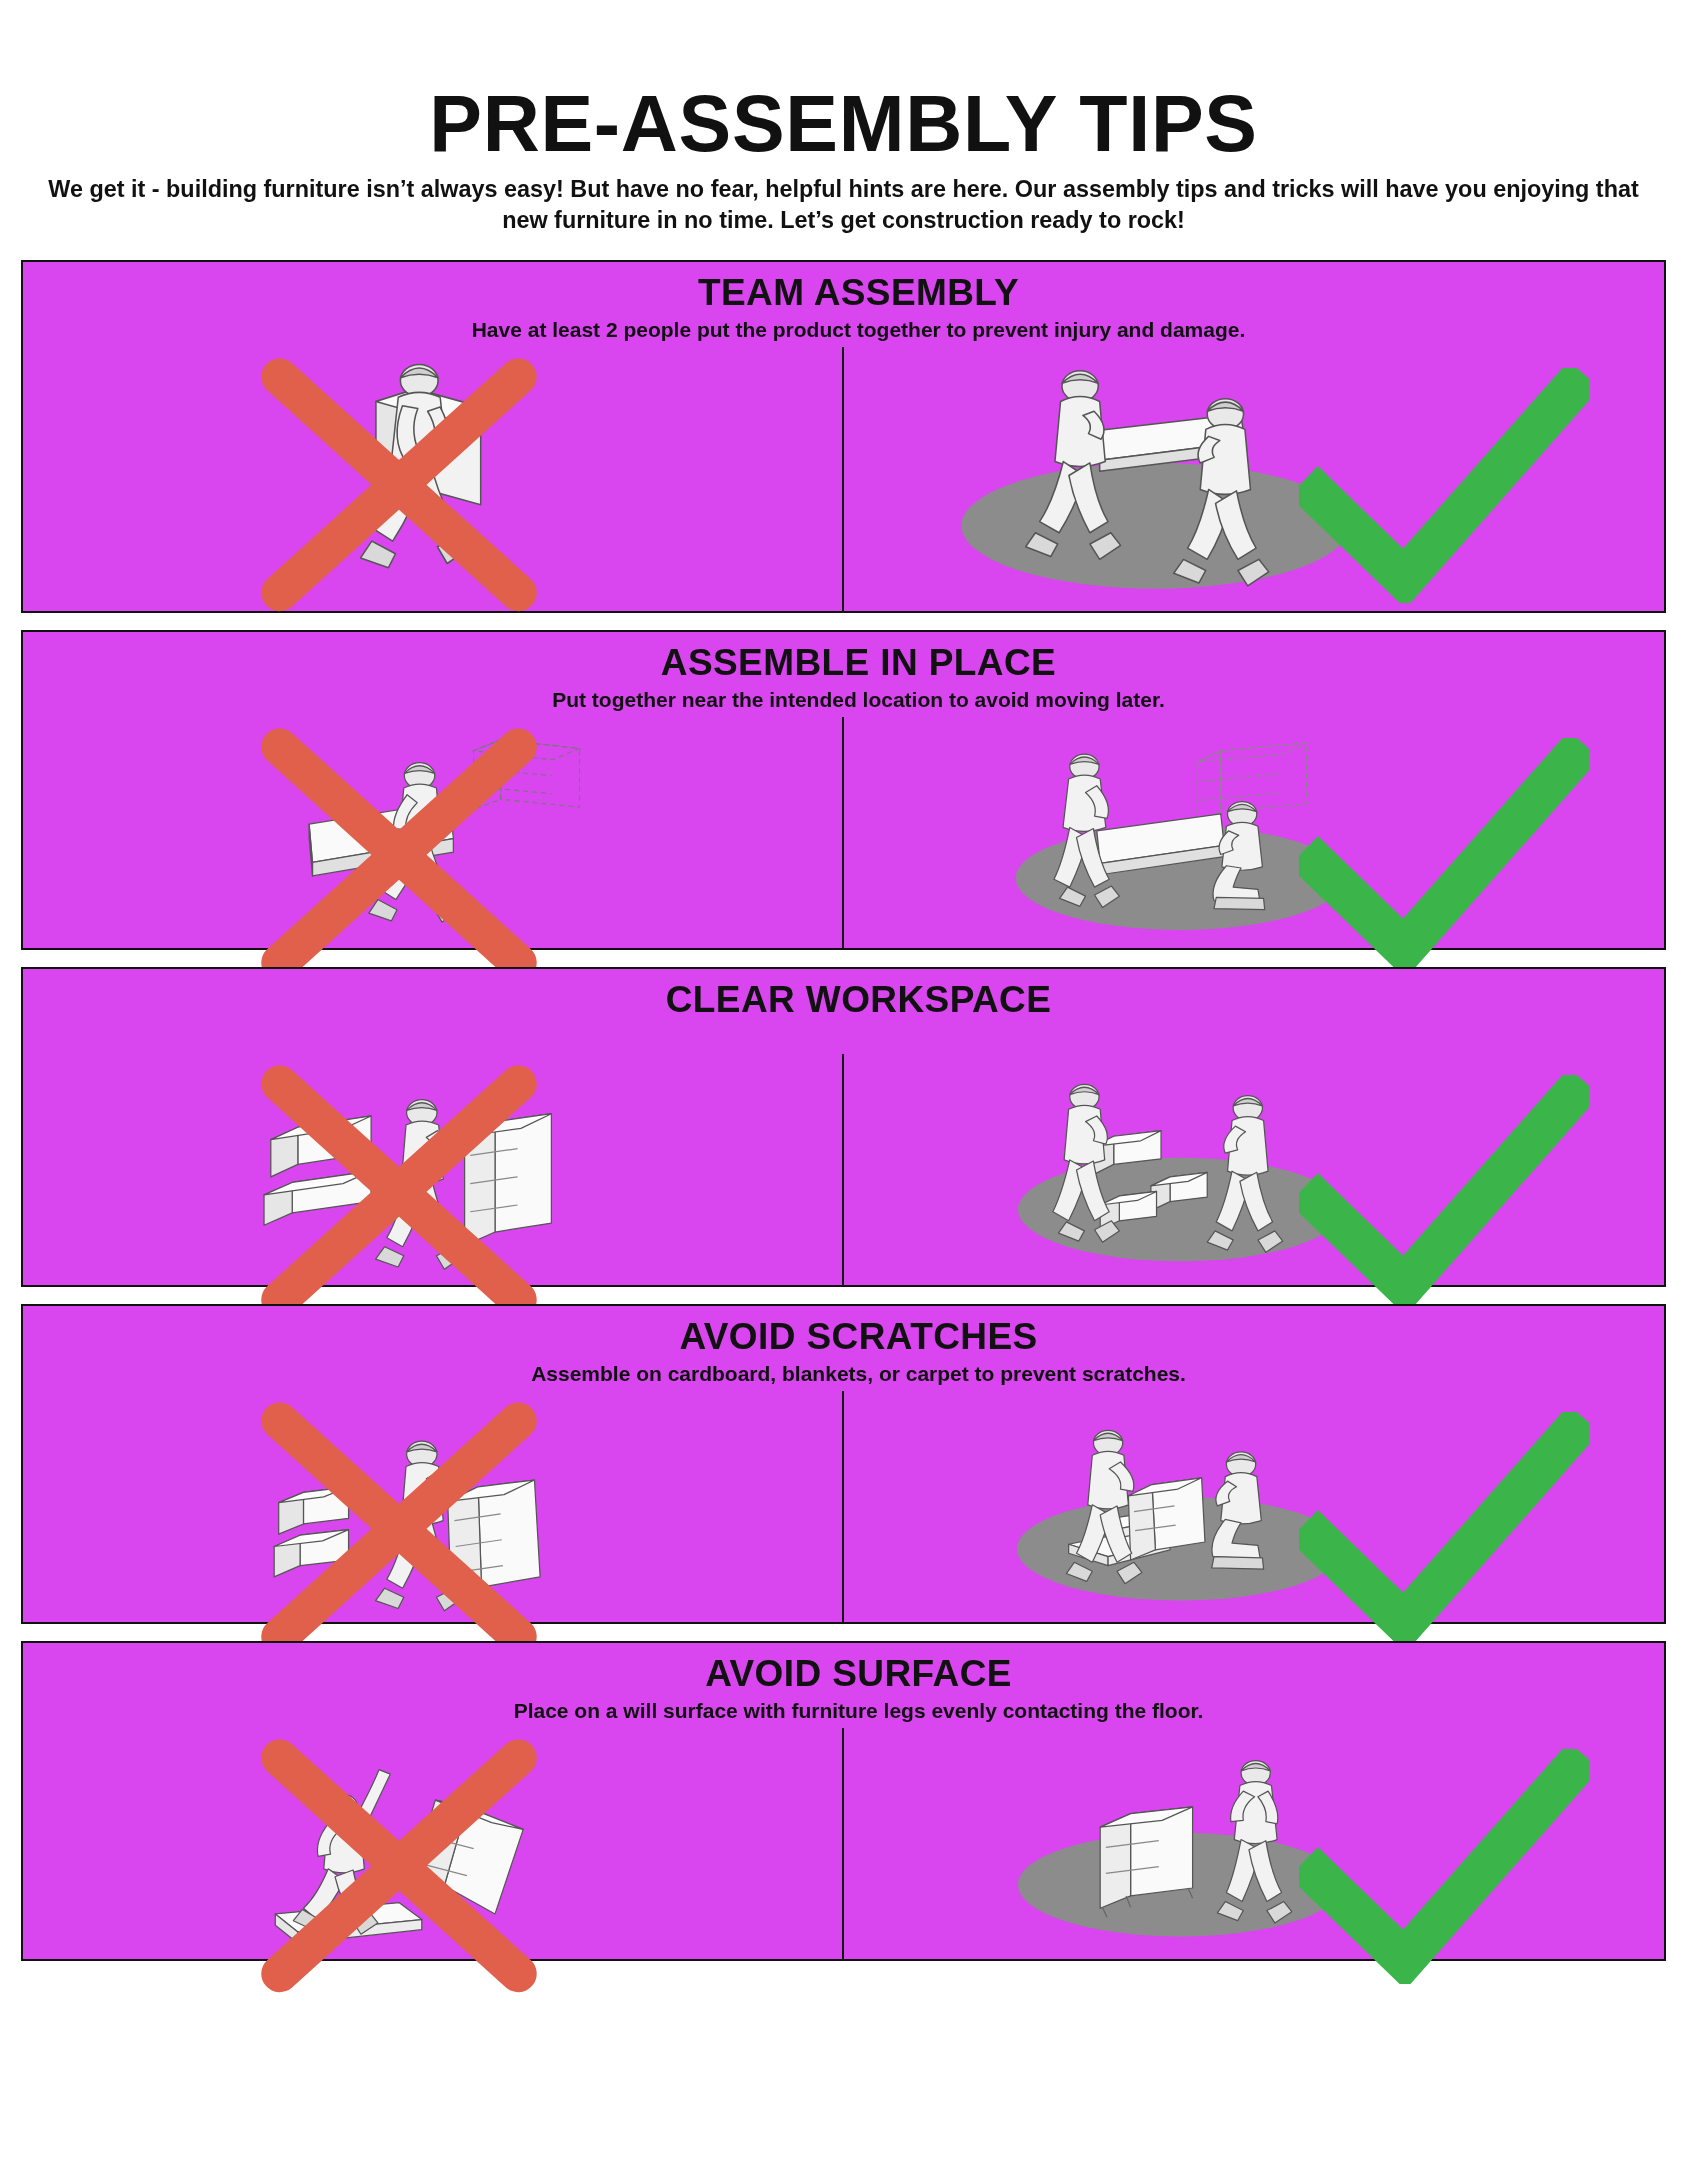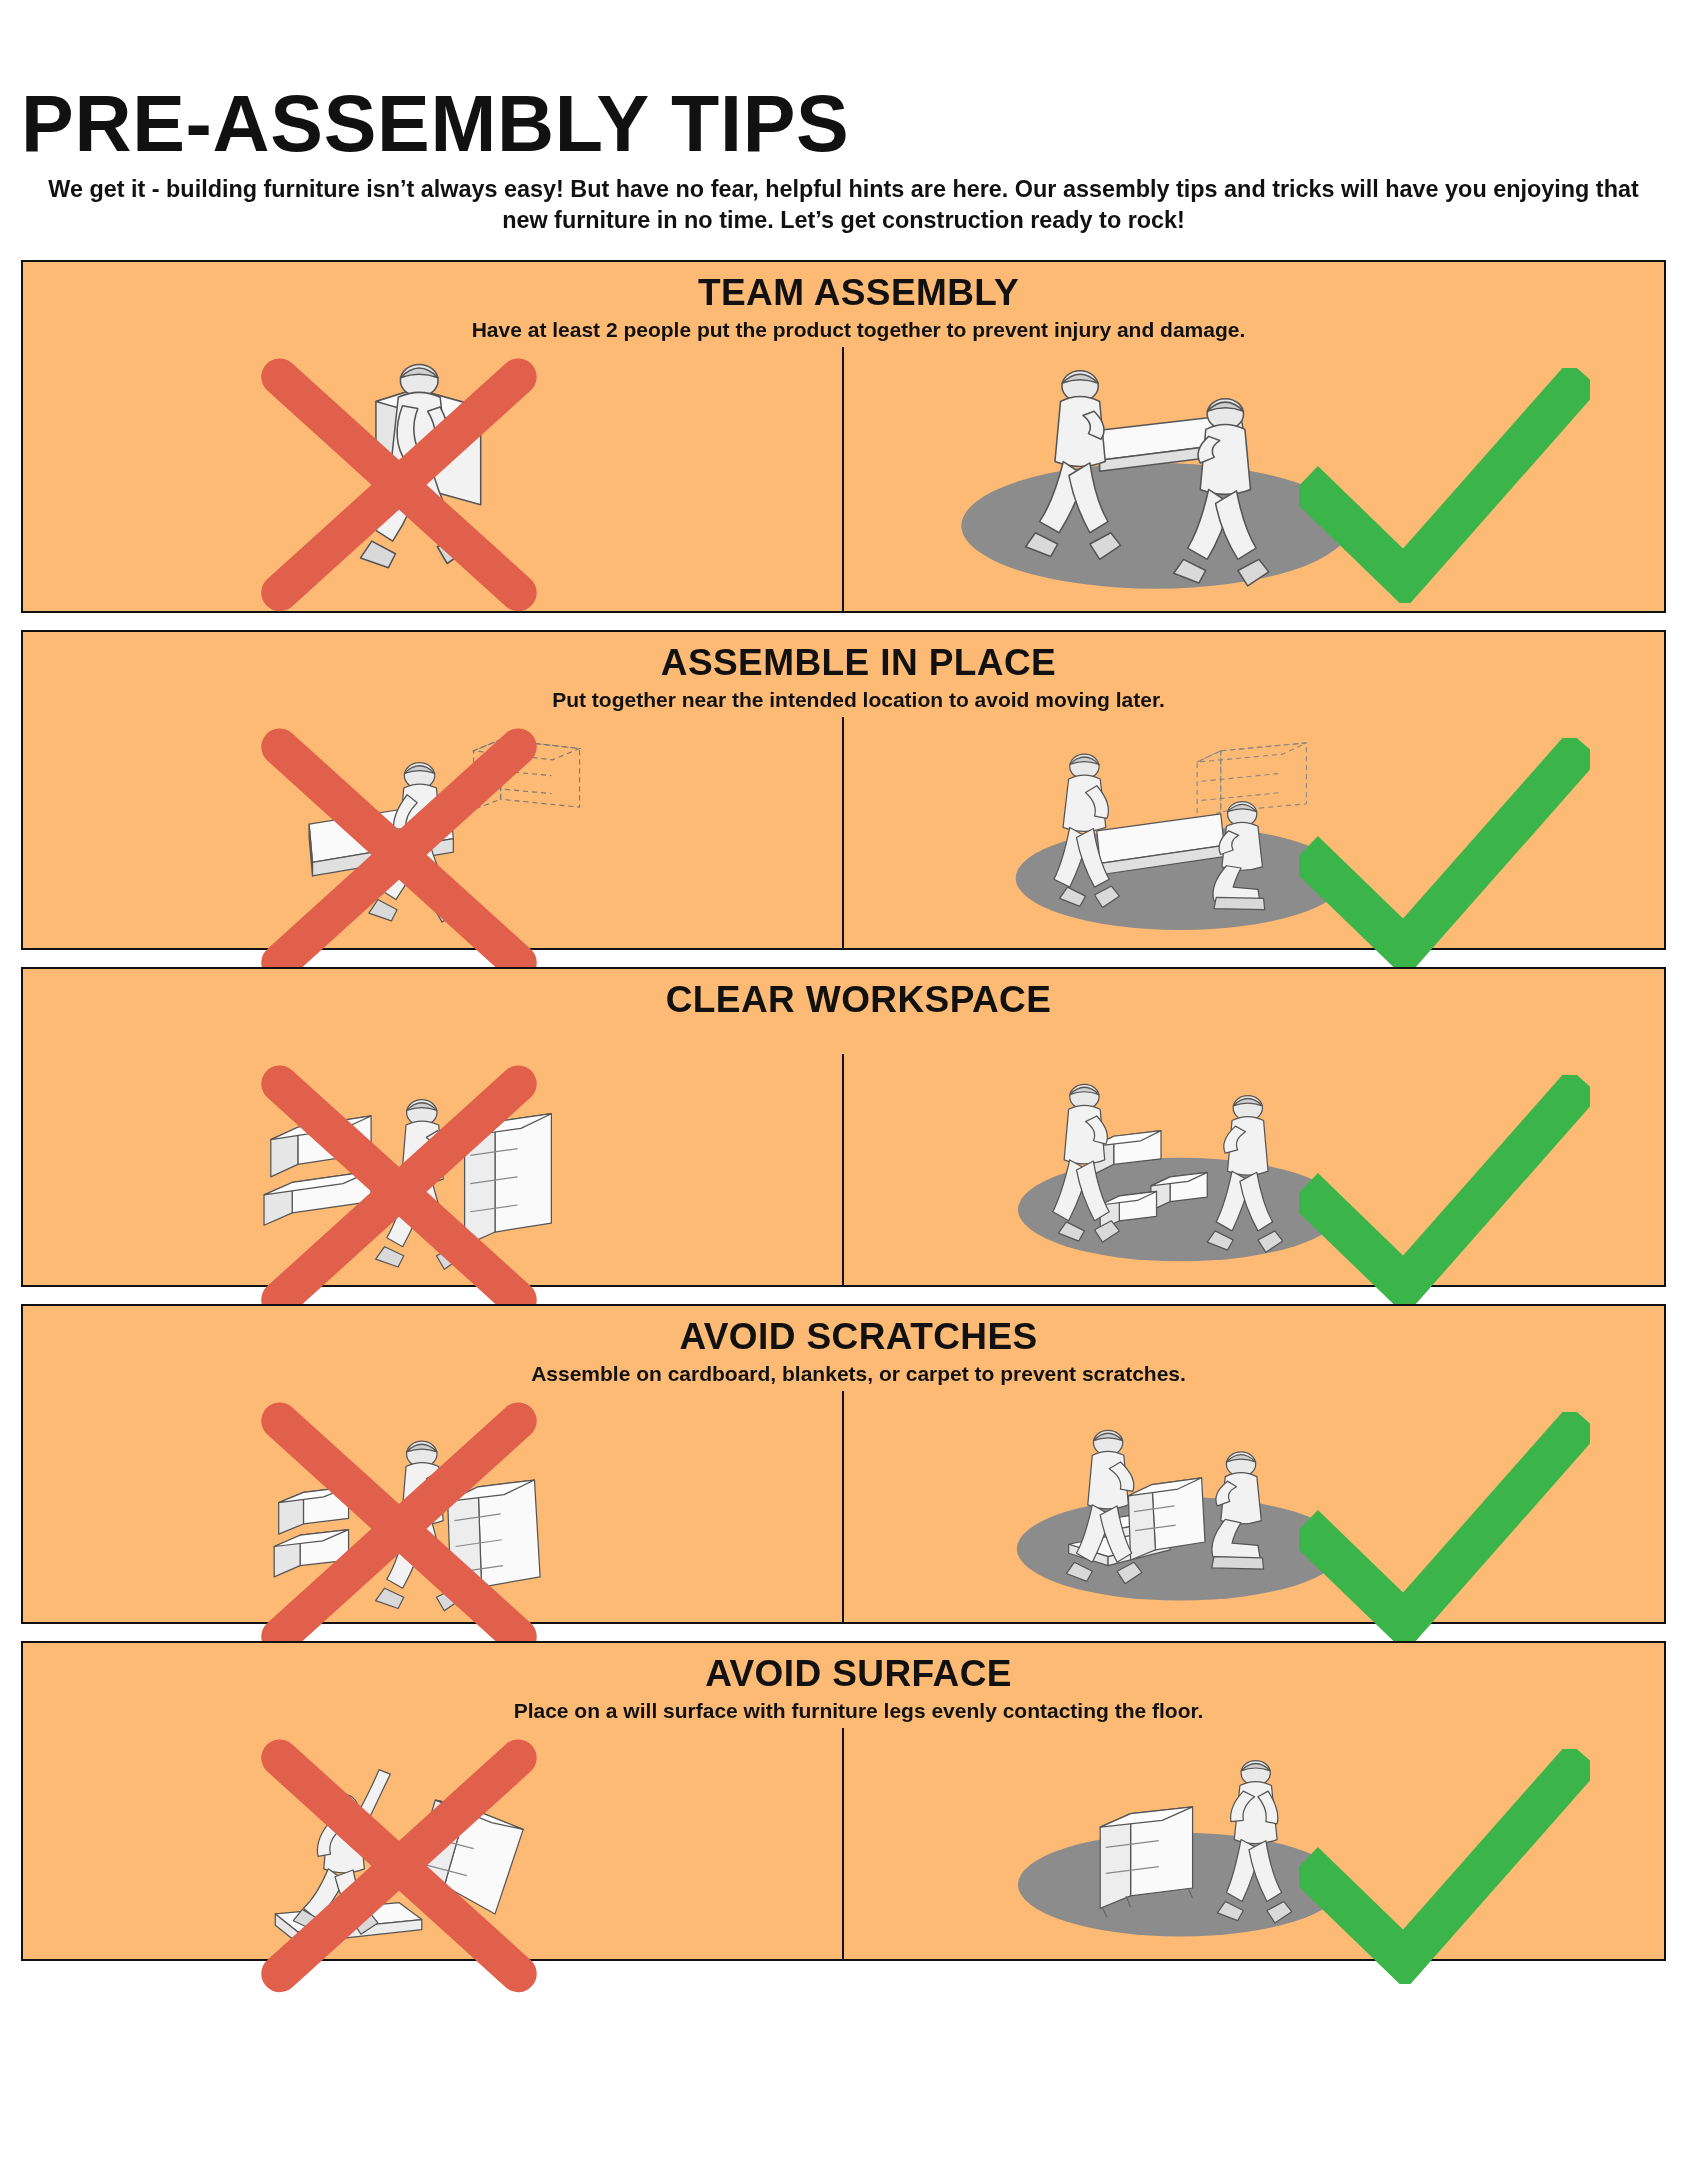--- a/index.html
+++ b/index.html
@@ -11,20 +11,21 @@
     color: #111111;
     overflow: hidden;
   }
   .page {
     width: 1687px;
     height: 2183px;
     padding: 0 21px;
     position: relative;
   }
   .doc-title {
+    text-align: center;
     font-size: 79px;
     font-weight: bold;
     letter-spacing: 0.7px;
     margin: 84px 0 0 0;
     line-height: 1.0;
     color: #111;
   }
   .doc-intro {
     text-align: center;
     font-size: 23.4px;
@@ -35,21 +36,21 @@
     color: #111;
   }
   .sections {
     margin-top: 24px;
   }
   .section {
     border: 2.1px solid #111;
     margin: 0 0 17px 0;
     height: 353px;
     position: relative;
-    background: #fdba74;
+    background: #d946ef;
     padding-left: 30px;
   }
   .section-head {
     text-align: center;
     padding-top: 12px;
   }
   .section-title {
     font-size: 37px;
     font-weight: bold;
     letter-spacing: 0.4px;

